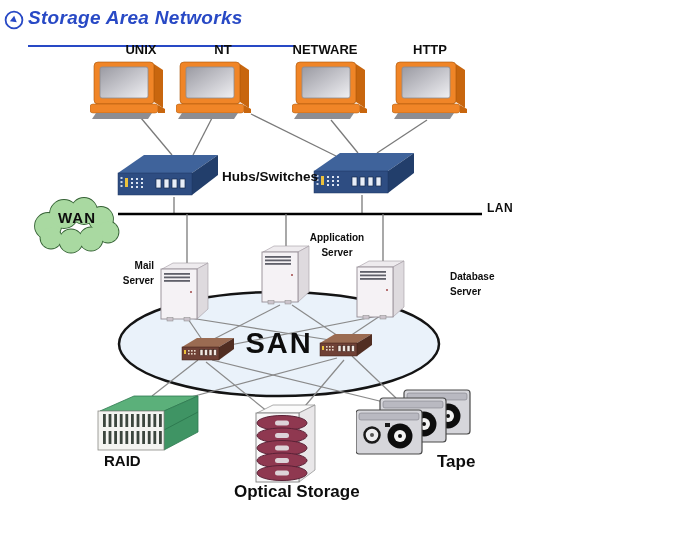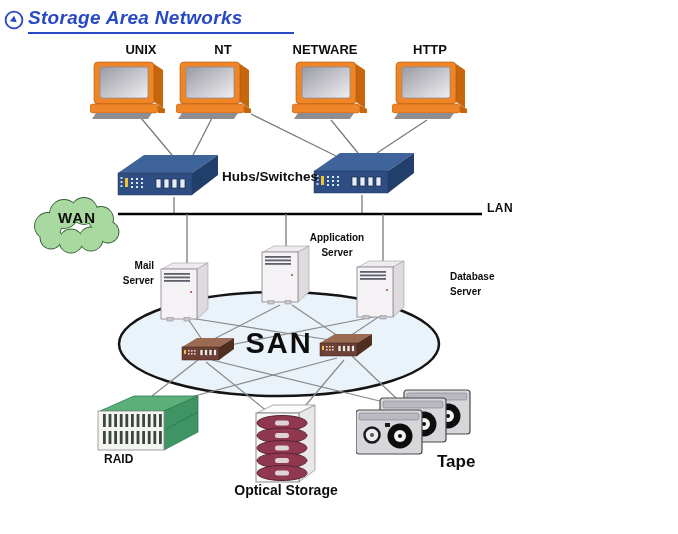--- a/index.html
+++ b/index.html
@@ -6,38 +6,38 @@
   #canvas{
     position:relative;width:678px;height:534px;background:#ffffff;overflow:hidden;
     font-family:"Liberation Sans",sans-serif;color:#0d0d0d;
   }
   #bg-lines{position:absolute;left:0;top:0;z-index:1;}
   .dev{position:absolute;z-index:2;}
   .lbl{position:absolute;z-index:3;font-weight:700;color:#0d0d0d;white-space:nowrap;}
   .lbl.wrap{white-space:normal;}
   #title-wrap{
     position:absolute;left:28px;top:7px;width:266px;z-index:3;
-    border-bottom:2px solid #2849c5;padding-bottom:3px;
+    border-bottom:2px solid #2849c5;padding-bottom:16px;
   }
   #title-wrap h1{
     margin:0;font-size:19px;font-style:italic;font-weight:700;color:#2849c5;
     letter-spacing:.3px;white-space:nowrap;
   }
   #title-icon{position:absolute;left:4px;top:10px;z-index:3;}
   .ws-lbl{top:42px;width:80px;text-align:center;font-size:13px;}
   #hubs-label{left:222px;top:169px;font-size:13.5px;}
   #wan-label{left:28px;top:209px;width:98px;text-align:center;font-size:15px;letter-spacing:1px;}
   #lan-label{left:487px;top:201px;font-size:12px;letter-spacing:.5px;}
   .srv-lbl{font-size:10px;line-height:15px;}
   #mail-label{left:90px;top:258px;width:64px;text-align:right;}
   #app-label{left:294px;top:230px;width:86px;text-align:center;}
   #db-label{left:411px;top:269px;width:80px;text-align:left;margin-left:39px;}
   #san-label{left:229px;top:327px;width:100px;text-align:center;font-size:29px;letter-spacing:2px;}
-  #raid-label{left:104px;top:452px;font-size:12px;}
-  #optical-label{left:234px;top:482px;width:104px;text-align:center;font-size:14px;}
+  #raid-label{left:104px;top:452px;font-size:15px;}
+  #optical-label{left:234px;top:482px;width:104px;text-align:center;font-size:17px;}
   #tape-label{left:428px;top:452px;font-size:17px;margin-left:9px;}
 </style>
 </head>
 <body>
 
 <div id="canvas">
 
   <svg width="0" height="0" style="position:absolute" aria-hidden="true">
     <defs>
       <linearGradient id="grad-screen" x1="0" y1="0" x2="1" y2="1">

